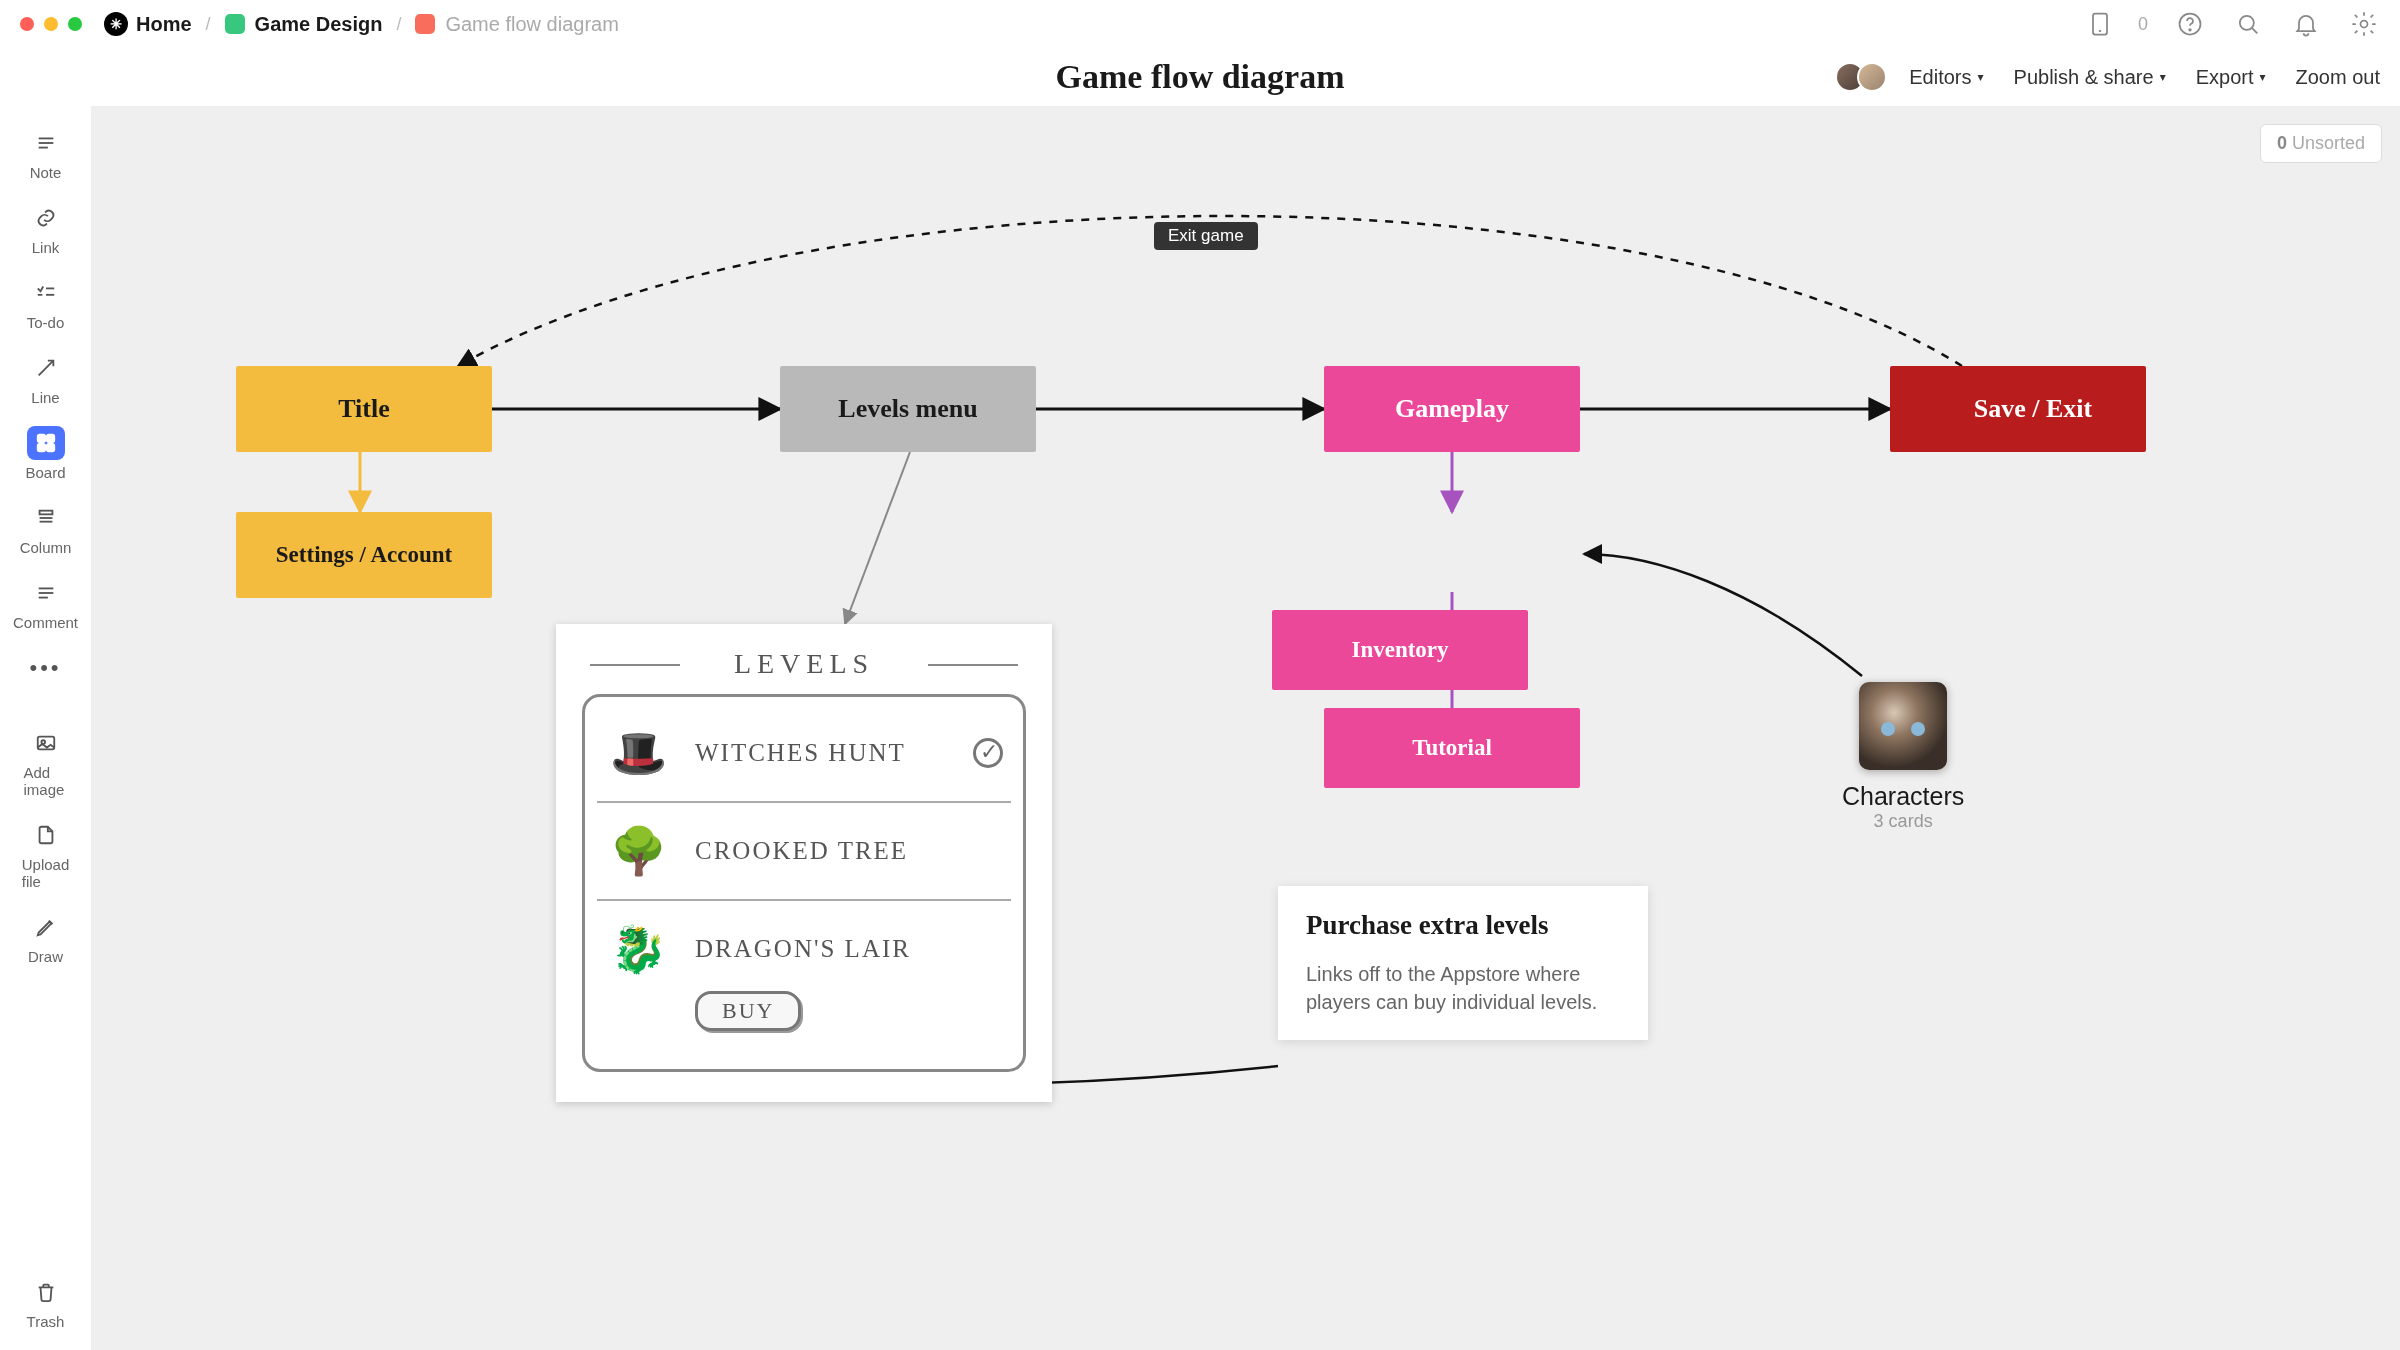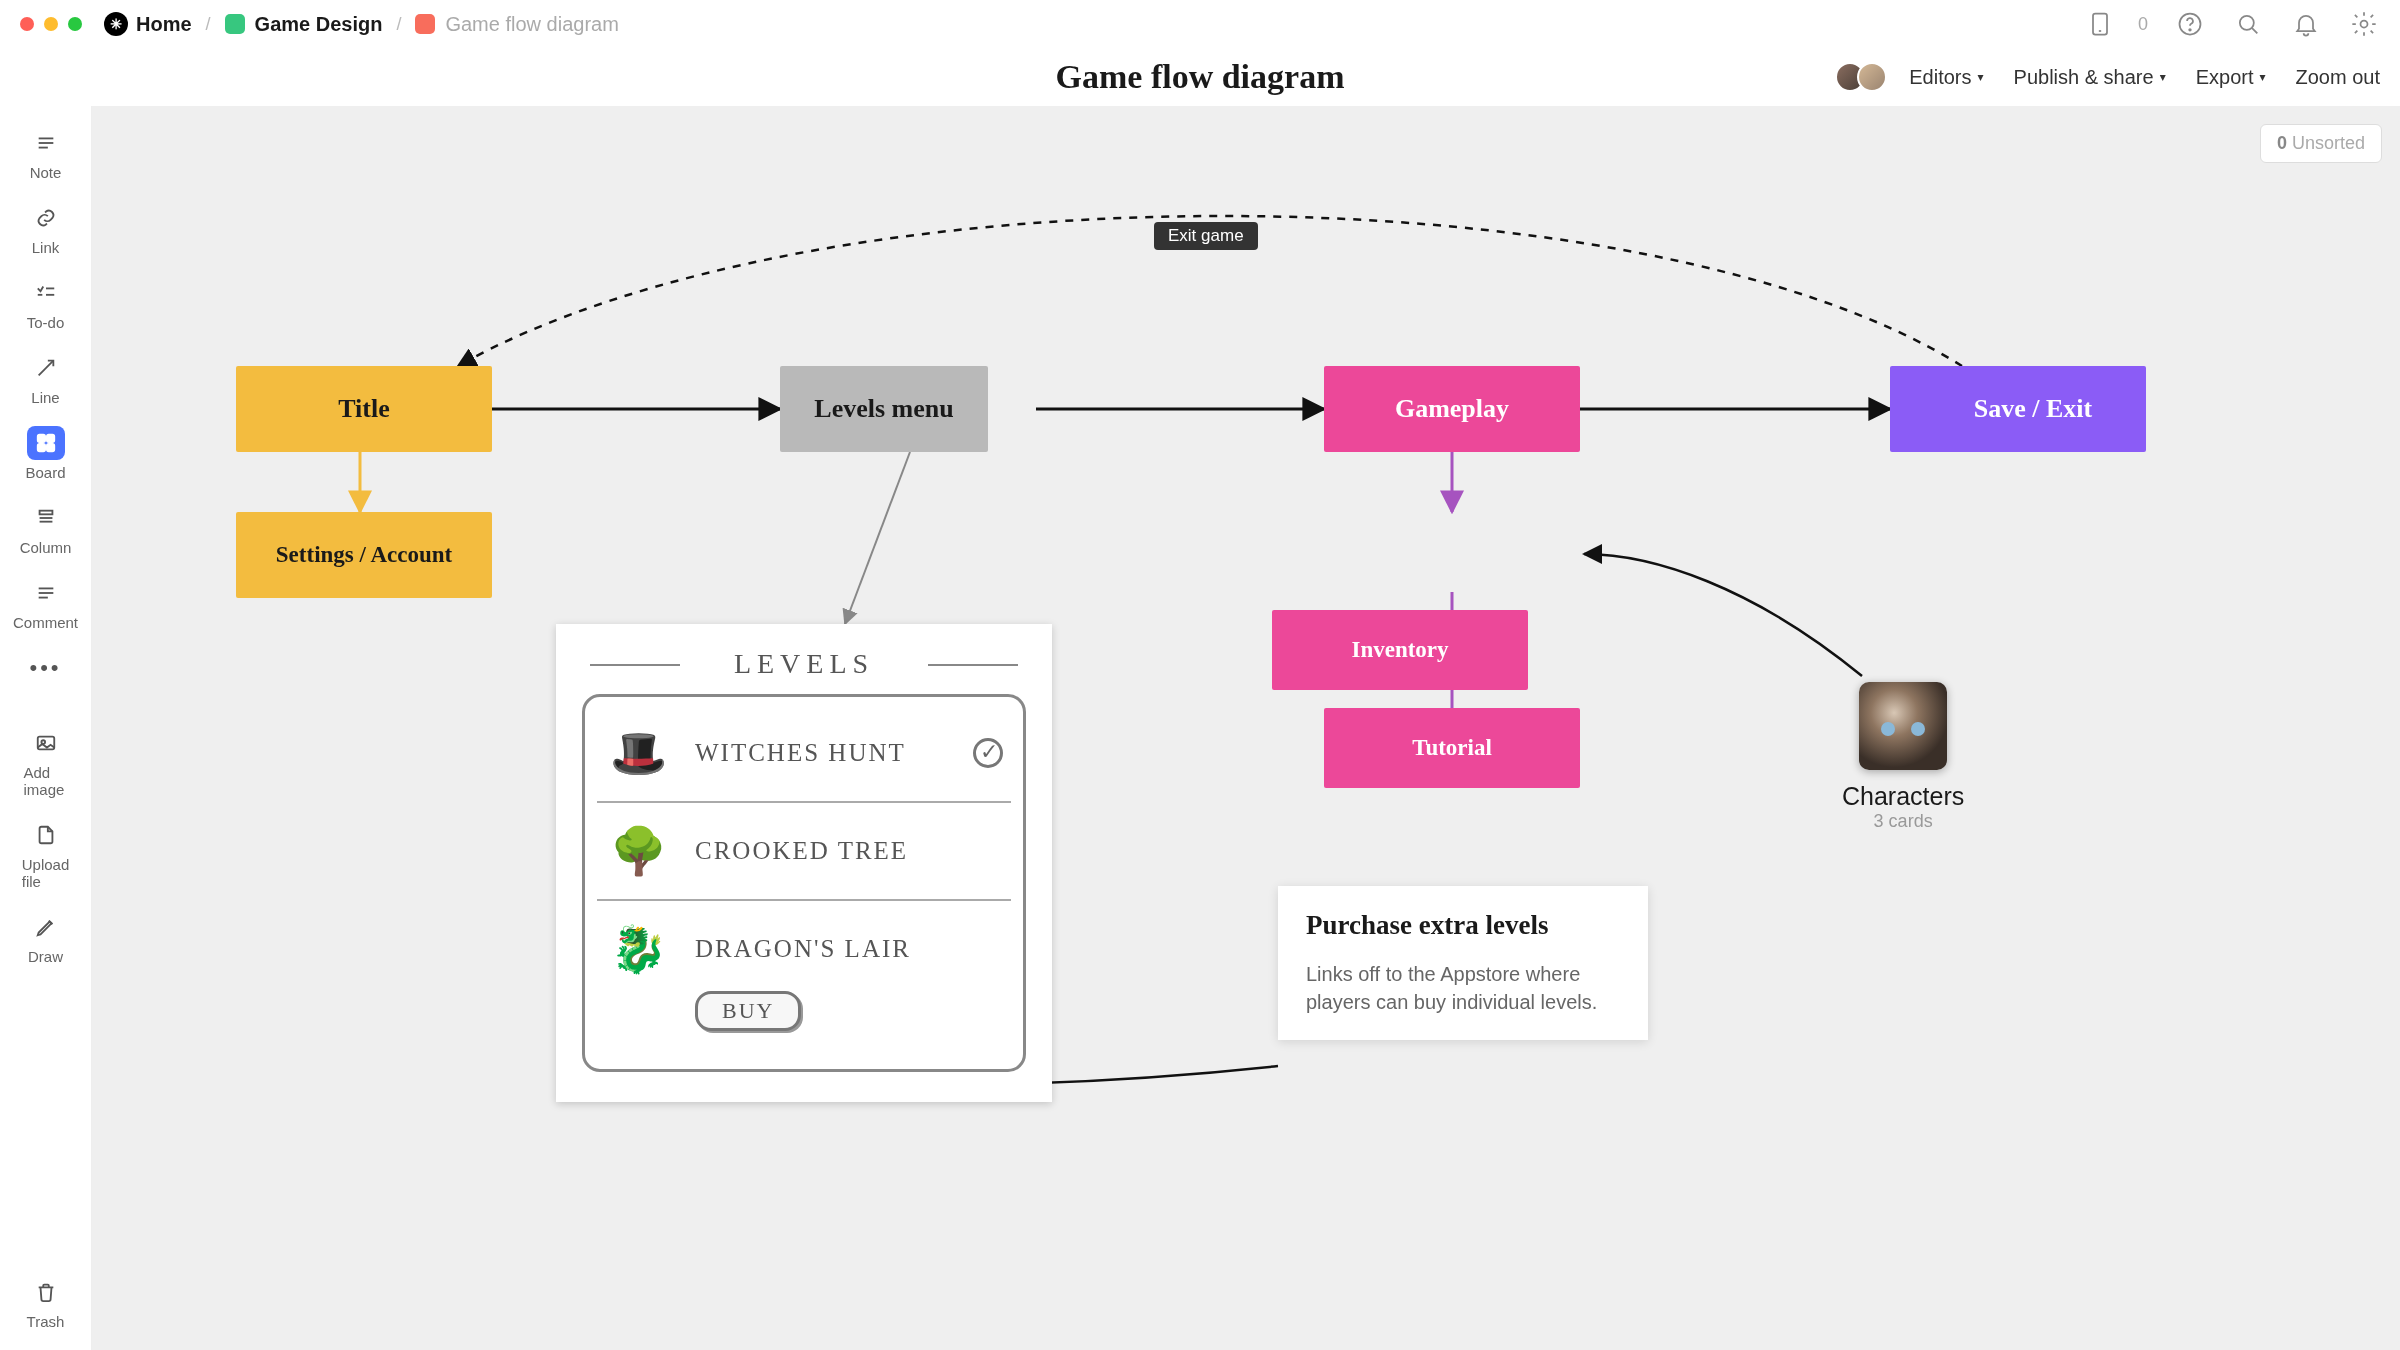--- a/index.html
+++ b/index.html
@@ -50,21 +50,21 @@
 
   
   .unsorted { position: absolute; right: 18px; top: 18px; background: #fff; border: 1px solid #ddd; border-radius: 6px; padding: 8px 16px; font-size: 18px; color: #aaa; }
   .unsorted b { color: #888; font-weight: 600; }
 
   
   .flowbox { position: absolute; height: 86px; display: flex; align-items: center; justify-content: center; font-family: Georgia, serif; font-weight: 700; font-size: 26px; border-radius: 2px; }
   .fb-yellow { background: #F3BC3F; color: #1a1a1a; }
   .fb-gray   { background: #B9B9B9; color: #1a1a1a; }
   .fb-purple { background: #ec4899; color: #fff; }
-  .fb-dark   { background: #8b5cf6; color: #fff; padding-left: 30px; }
+  .fb-dark   { background: #b91c1c; color: #fff; padding-left: 30px; }
   .fb-purple-sub { font-size: 23px; height: 80px; }
 
   
   .edge-label { position: absolute; background: #333; color: #fff; font-size: 17px; padding: 4px 14px; border-radius: 4px; }
 
   
   .sketch { position: absolute; background: #fff; box-shadow: 0 2px 8px rgba(0,0,0,0.18); padding: 24px 26px 30px; font-family: "Comic Sans MS", cursive; }
   .sketch-title { text-align: center; font-size: 28px; letter-spacing: 6px; color: #555; margin-bottom: 14px; position: relative; }
   .sketch-title::before, .sketch-title::after { content: ""; position: absolute; top: 50%; width: 90px; height: 2px; background: #888; }
   .sketch-title::before { left: 8px; } .sketch-title::after { right: 8px; }
@@ -333,21 +333,21 @@
 
       <path d="M1770 570 C 1660 480, 1560 448, 1492 448" stroke="#111" stroke-width="2.5" fill="none" marker-end="url(#arr-black)"></path>
 
       <path d="M1186 960 C 1000 980, 860 980, 716 980" stroke="#111" stroke-width="2.5" fill="none" marker-end="url(#arr-black)"></path>
     </svg>
 
     <div class="edge-label" style="left:1062px; top:116px;">Exit game</div>
 
     <div class="flowbox fb-yellow" style="left:144px; top:260px; width:256px;">Title</div>
     <div class="flowbox fb-yellow" style="left:144px; top:406px; width:256px; font-size:23px;">Settings / Account</div>
-    <div class="flowbox fb-gray" style="left:688px; top:260px; width:208px;">Levels menu</div>
+    <div class="flowbox fb-gray" style="left:688px; top:260px; width:256px;">Levels menu</div>
     <div class="flowbox fb-purple" style="left:1232px; top:260px; width:256px;">Gameplay</div>
     <div class="flowbox fb-purple fb-purple-sub" style="left:1180px; top:504px; width:256px;">Inventory</div>
     <div class="flowbox fb-purple fb-purple-sub" style="left:1232px; top:602px; width:256px;">Tutorial</div>
     <div class="flowbox fb-dark" style="left:1798px; top:260px; width:256px;">Save / Exit</div>
 
     <div class="sketch" style="left:464px; top:518px; width:496px;">
       <div class="sketch-title">LEVELS</div>
       <div class="sketch-box">
         <div class="sk-row">
           <span class="sk-icon">🎩</span>

